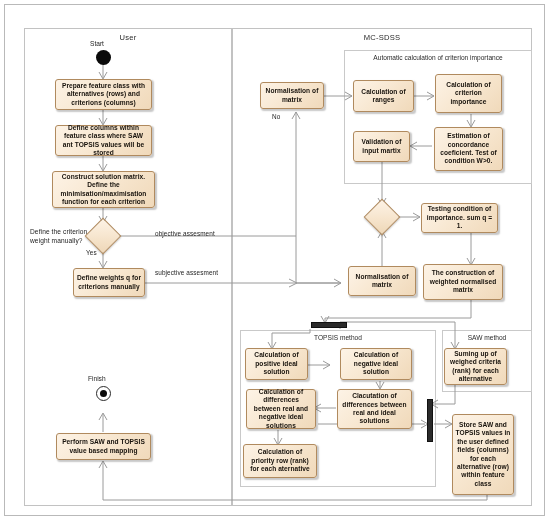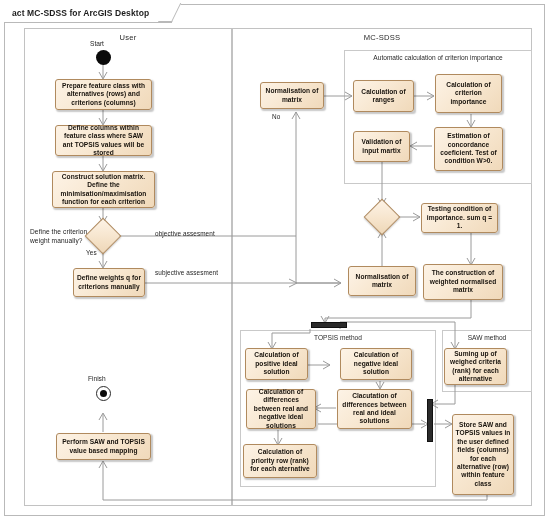--- a/index.html
+++ b/index.html
@@ -194,23 +194,20 @@
     stroke-width:1;
     fill:none;
   }
 </style>
 </head>
 <body>
 
 <div id="stage">
 
   <div class="frame"></div>
-  <div class="frame-tab">
-    <span>act MC-SDSS for ArcGIS Desktop</span>
-  </div>
 
   <div class="partition" style="left:24px;top:28px;width:208px;height:478px;">
     <div class="partition-title">User</div>
   </div>
 
   <div class="partition" style="left:232px;top:28px;width:300px;height:478px;">
     <div class="partition-title">MC-SDSS</div>
   </div>
 
   <div class="groupbox" style="left:344px;top:50px;width:188px;height:134px;">

